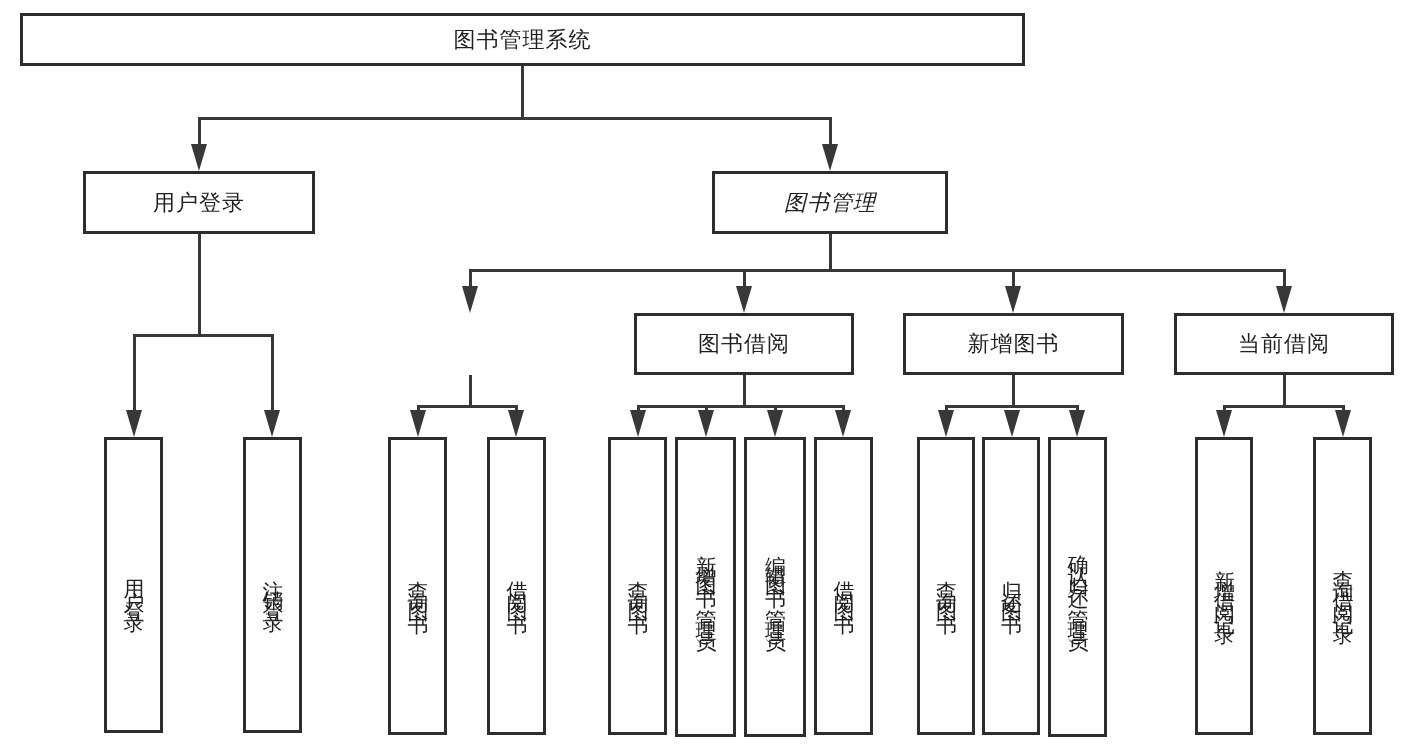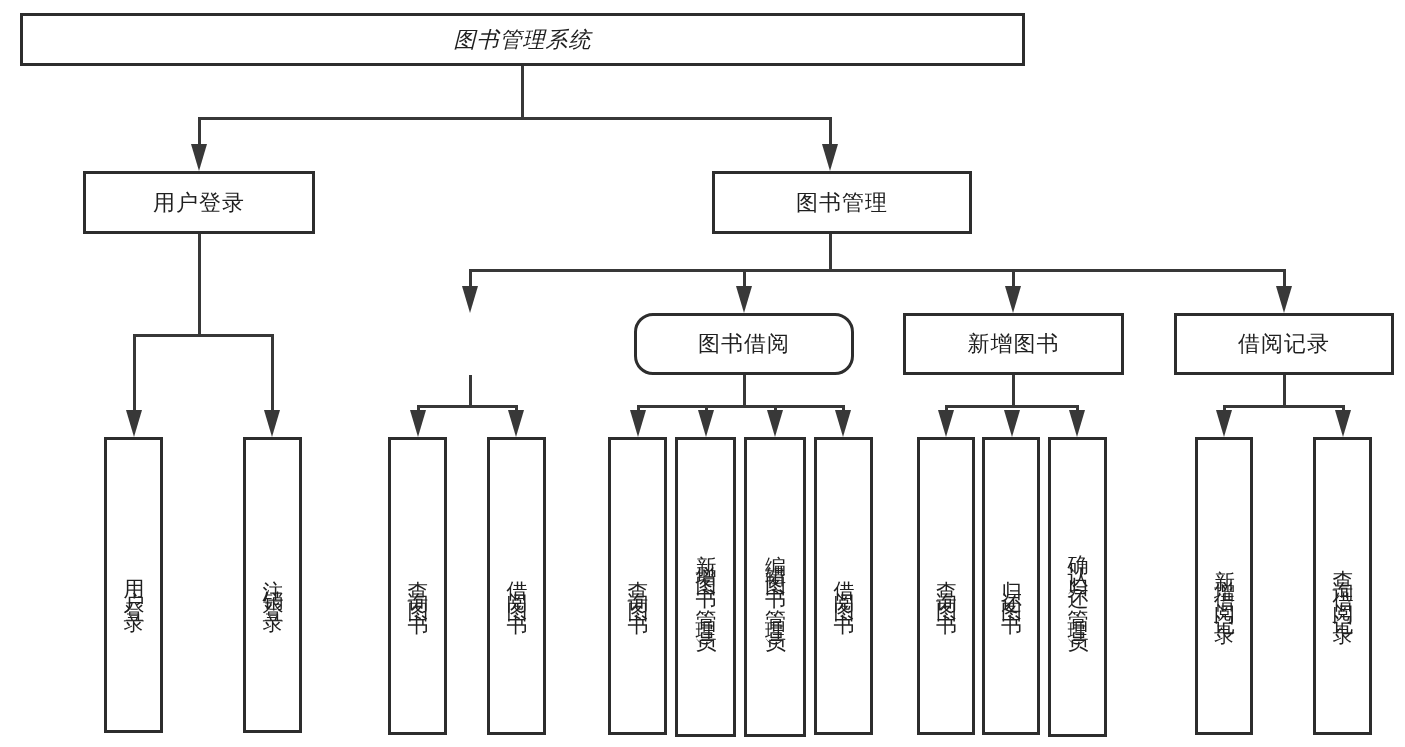--- a/index.html
+++ b/index.html
@@ -110,39 +110,39 @@
   <div class="arrow" style="left:1004px;top:410px;"></div>
   <div class="arrow" style="left:1069px;top:410px;"></div>
 
   <div class="vline" style="left:1282.5px;top:375px;height:32px;"></div>
   <div class="hline" style="left:1222.5px;top:405px;width:122px;"></div>
   <div class="vline" style="left:1222.5px;top:405px;height:7px;"></div>
   <div class="vline" style="left:1341.5px;top:405px;height:7px;"></div>
   <div class="arrow" style="left:1216px;top:410px;"></div>
   <div class="arrow" style="left:1335px;top:410px;"></div>
 
-  <div class="box hbox" style="left:20px;top:13px;width:1005px;height:53px;font-style:italic;">
+  <div class="box hbox" style="left:20px;top:13px;width:1005px;height:53px;">
     <span>图书管理系统</span>
   </div>
 
   <div class="box hbox" style="left:83px;top:171px;width:232px;height:63px;">
     <span>用户登录</span>
   </div>
-  <div class="box hbox" style="left:712px;top:171px;width:260px;height:63px;">
+  <div class="box hbox" style="left:712px;top:171px;width:236px;height:63px;font-style:italic;">
     <span>图书管理</span>
   </div>
 
-  <div class="box hbox" style="left:634px;top:313px;width:220px;height:62px;border-radius:19px;">
+  <div class="box hbox" style="left:634px;top:313px;width:220px;height:62px;">
     <span>图书借阅</span>
   </div>
   <div class="box hbox" style="left:903px;top:313px;width:221px;height:62px;">
     <span>新增图书</span>
   </div>
   <div class="box hbox" style="left:1174px;top:313px;width:220px;height:62px;">
-    <span>借阅记录</span>
+    <span>当前借阅</span>
   </div>
 
   <div class="box vbox" style="left:104px;top:437px;width:59px;height:296px;">
     <span class="vlabel">用户登录</span>
   </div>
   <div class="box vbox" style="left:243px;top:437px;width:59px;height:296px;">
     <span class="vlabel">注销登录</span>
   </div>
 
   <div class="box vbox" style="left:388px;top:437px;width:59px;height:298px;">

